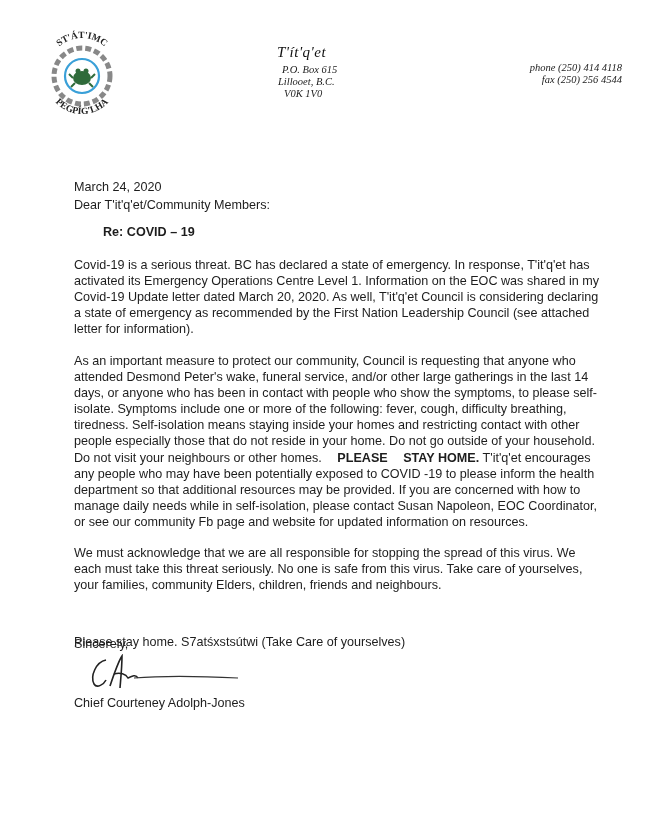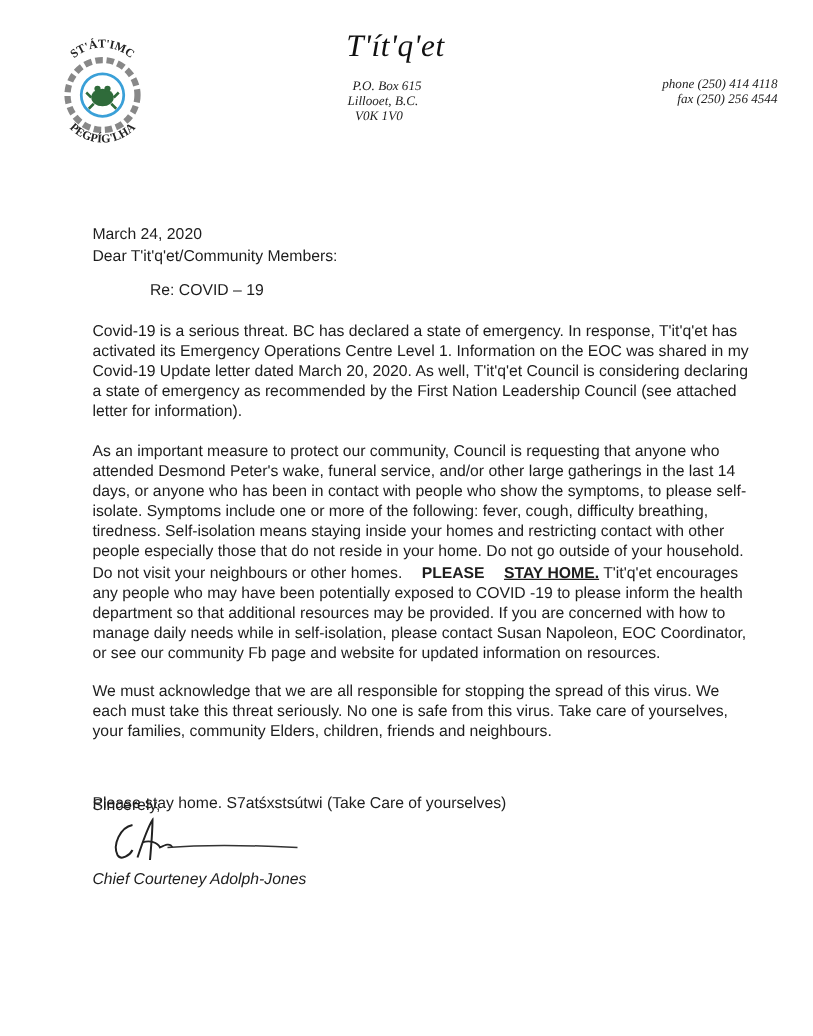--- a/index.html
+++ b/index.html
@@ -1,39 +1,39 @@
 <!DOCTYPE html>
 <html><head>
 <meta charset="utf-8">
 <style>
   html, body { margin:0; padding:0; background:#ffffff; }
   body { width:650px; height:829px; position:relative; overflow:hidden;
          font-family:"Liberation Sans", sans-serif; color:#1a1a1a; }
   .logo { position:absolute; left:36px; top:26px; width:92px; height:96px; }
-  .letterhead-title { position:absolute; left:277px; top:24px; font-family:"Liberation Serif", serif;
-         font-style:italic; font-size:25px; color:#111; letter-spacing:0.5px; }
+  .letterhead-title { position:absolute; left:277px; top:44px; font-family:"Liberation Serif", serif;
+         font-style:italic; font-size:15px; color:#111; letter-spacing:0.5px; }
   .addr { position:absolute; left:282px; top:64px; font-family:"Liberation Serif", serif; font-style:italic;
          font-size:10.5px; line-height:12px; color:#222; }
   .addr div { white-space:nowrap; }
   .contact { position:absolute; right:28px; top:62px; text-align:right; font-family:"Liberation Serif", serif;
          font-style:italic; font-size:10.5px; line-height:12px; color:#222; }
   .body-text { position:absolute; left:74px; width:530px; font-family:"Liberation Sans", sans-serif;
          font-size:12.6px; line-height:16.1px; color:#1d1d1d; }
   .date { top:150px;margin-top:29px; }
   .salutation { top:197px; }
-  .re { top:224px; left:120px; font-weight:normal; }
+  .re { top:224px; left:103px; font-weight:bold; }
   .p1 { top:257px; }
   .p2 { top:353px; }
   .p3 { top:545px; }
   .p4 { top:606px;margin-top:28px; }
   .closing { top:636px; }
   .signature { position:absolute; left:88px; top:654px; width:160px; height:38px; }
-  .signer { top:695px;font-style:italic; }
+  .signer { top:695px; }
   .bold { font-weight:bold;margin-left:12px; }
-  .u { text-decoration:underline; }
+  .u { }
   p { margin:0; }
 </style>
 </head>
 <body>
 
 <div class="logo">
   <svg width="92" height="96" viewBox="0 0 92 96">
     <defs>
       <path id="arcTop" d="M12,46 A34,34 0 0,1 80,46"></path>
       <path id="arcBot" d="M10,52 A36,36 0 0,0 82,52"></path>

